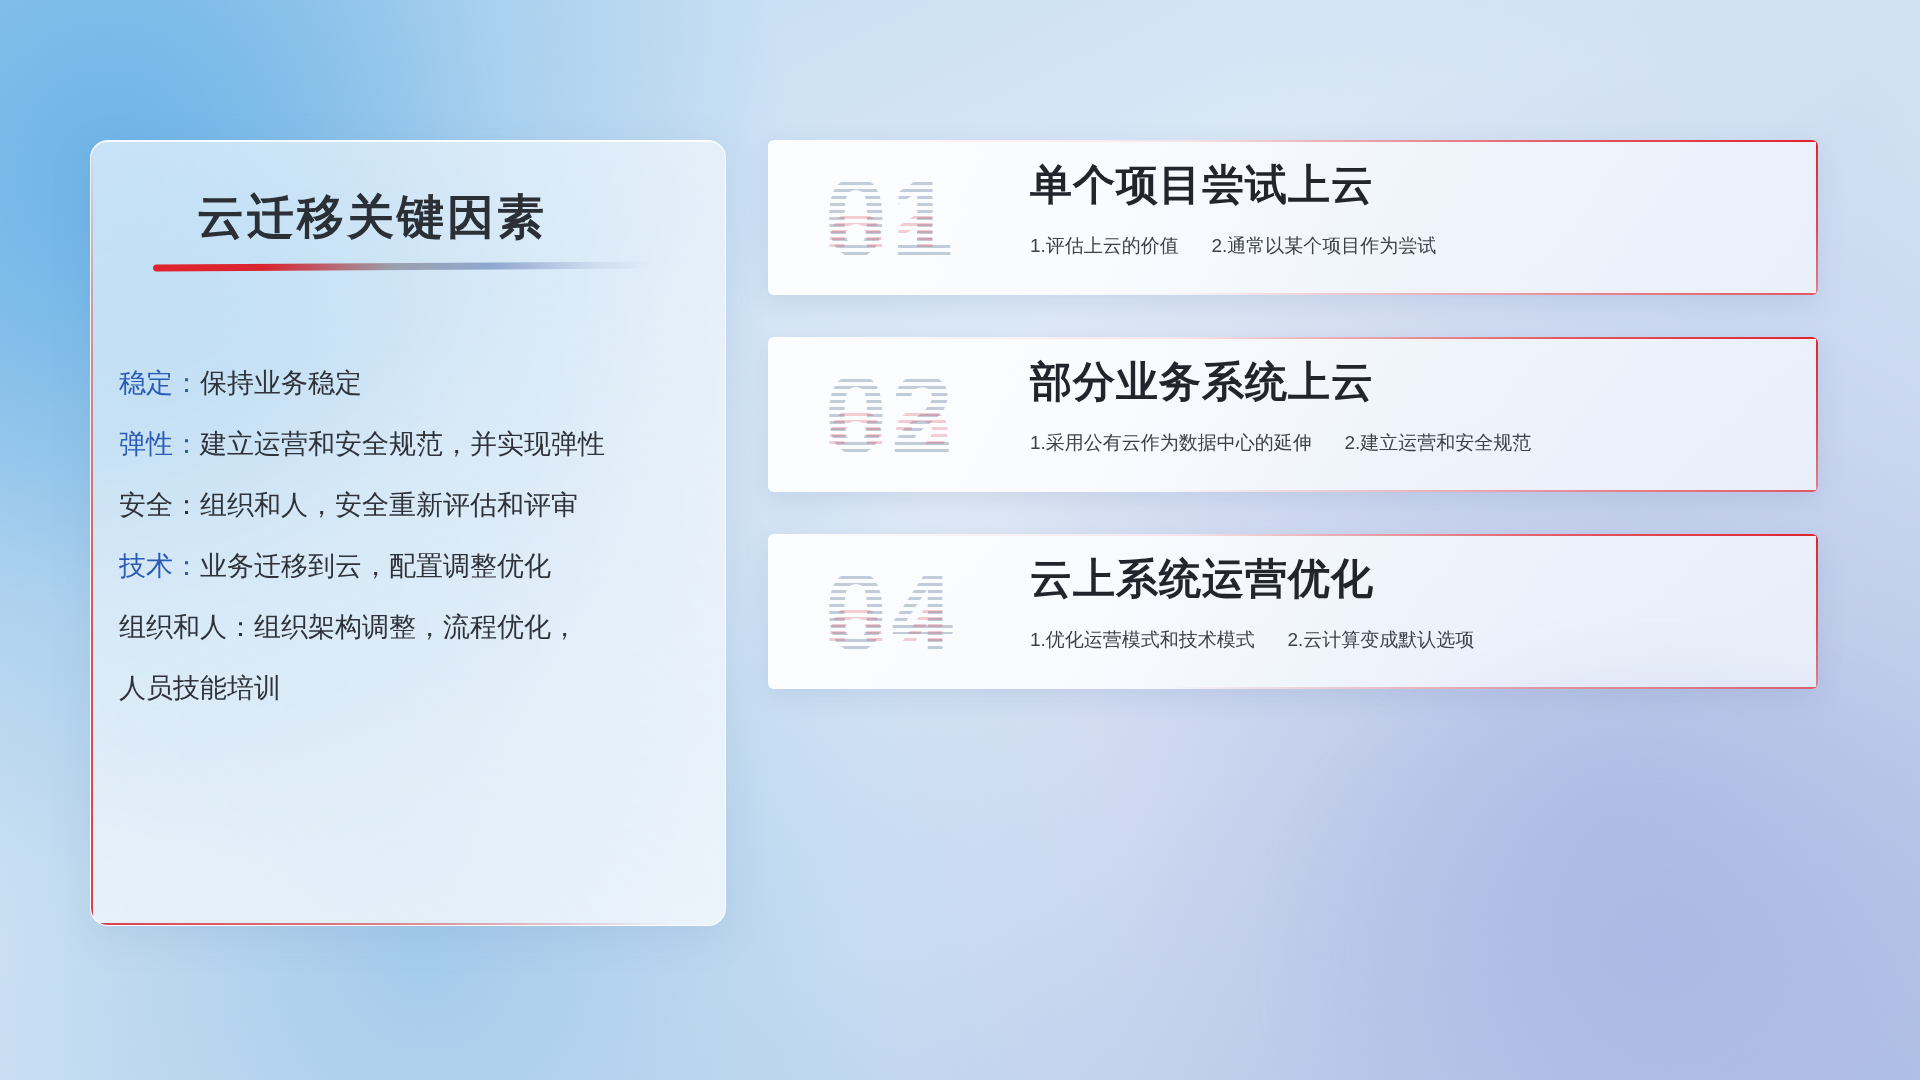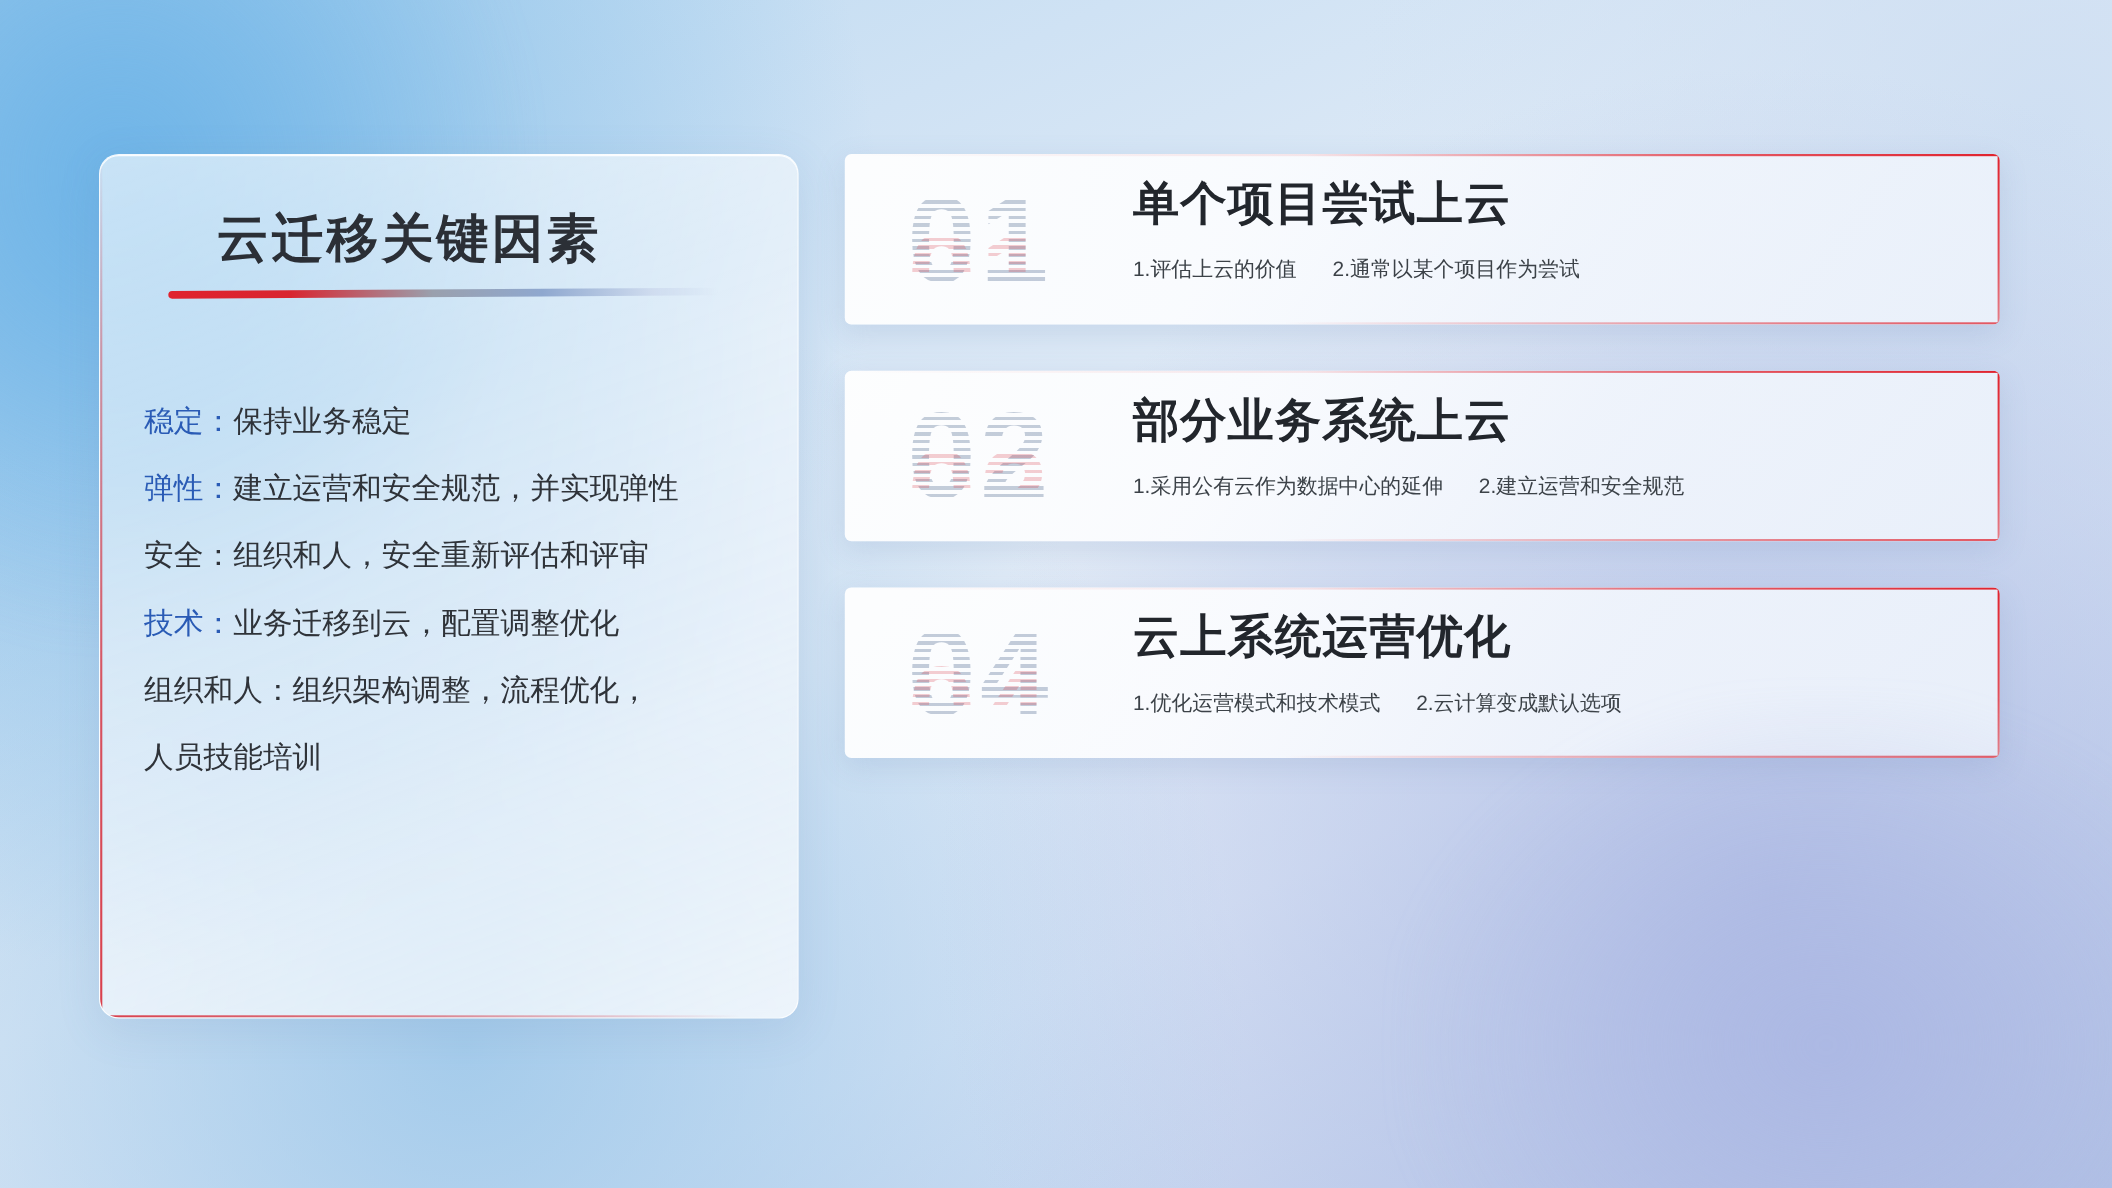--- a/index.html
+++ b/index.html
@@ -98,21 +98,21 @@
         #d9242f 22%,
         #9aa0ad 48%,
         #8fa8cf 68%,
         #cfdcef 88%,
         rgba(220,232,246,0) 100%);
     transform: skewY(-0.35deg);
   }
 
   .factor-list {
     position: absolute;
-    left: 40px;
+    left: 28px;
     top: 212px;
     width: 572px;
     font-family: Liberation Serif, serif;
   }
   .factor-row {
     font-size: 27px;
     line-height: 61px;
     color: #2f3339;
     white-space: nowrap;
   }

